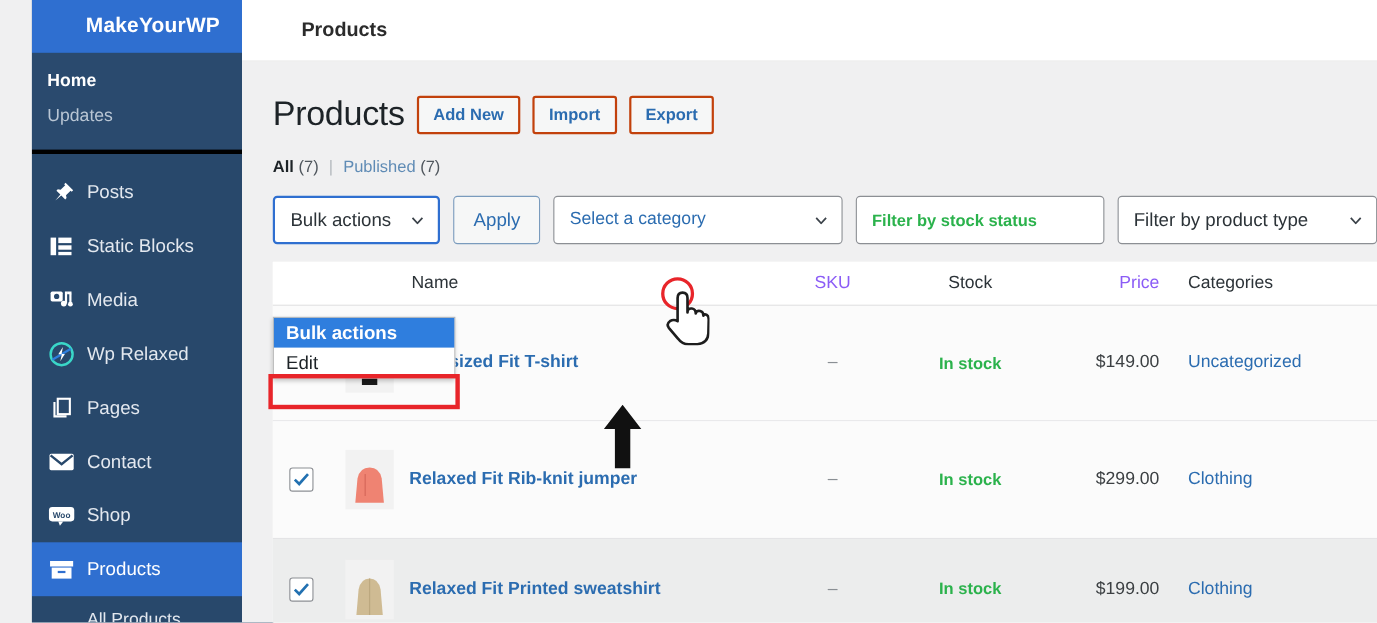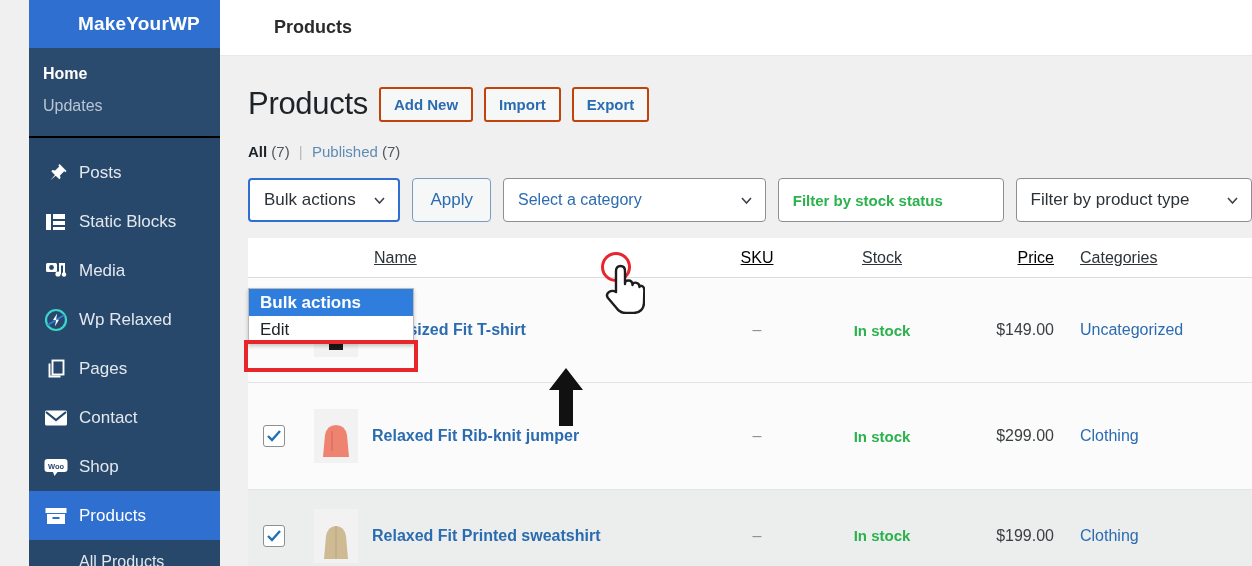--- a/index.html
+++ b/index.html
@@ -32,21 +32,21 @@
   .logo-notch {
     position: absolute; right: 0; top: 10px;
     width: 0; height: 0;
     border-top: 14px solid transparent;
     border-bottom: 14px solid transparent;
     border-right: 14px solid #ffffff;
   }
   .menu-top {
     background: #2a4a6e;
     padding: 10px 0 14px 0;
-    border-bottom: 2px solid #000000;
+    border-bottom: 4px solid #000000;
   }
   .mt-item {
     padding: 7px 0 7px 14px;
     font-size: 16px;
     color: #b9c6d4;
   }
   .mt-item.bold { color: #ffffff; font-weight: bold; }
 
   .menu-main { padding-top: 10px; }
   .m-item {
@@ -161,22 +161,22 @@
   .trow.r3 { height: 92px; background: #eceded; }
 
   .c-cb     { width: 52px; display:flex; justify-content:center; align-items:center; }
   .c-thumb  { width: 72px; display:flex; justify-content:center; align-items:center; }
   .c-name   { width: 330px; }
   .c-sku    { width: 110px; text-align:center; }
   .c-stock  { width: 140px; text-align:center; }
   .c-price  { width: 110px; text-align:right; padding-right: 8px; }
   .c-cat    { width: 190px; padding-left: 18px; }
 
-  .th { font-size: 16px; color: #2c3338; text-decoration: underline; }
-  .th.lnk { color: #000000; }
+  .th { font-size: 16px; color: #2c3338; }
+  .th.lnk { color: #8b5cf6; }
   .th.c-name { padding-left: 2px; }
   .th.c-price { text-align: right; padding-right: 8px; }
   .th.c-cat { padding-left: 18px; }
 
   .cb {
     width: 22px; height: 22px;
     border: 1px solid #8c8f94; border-radius: 3px;
     background: #fff;
     position: relative;
   }

